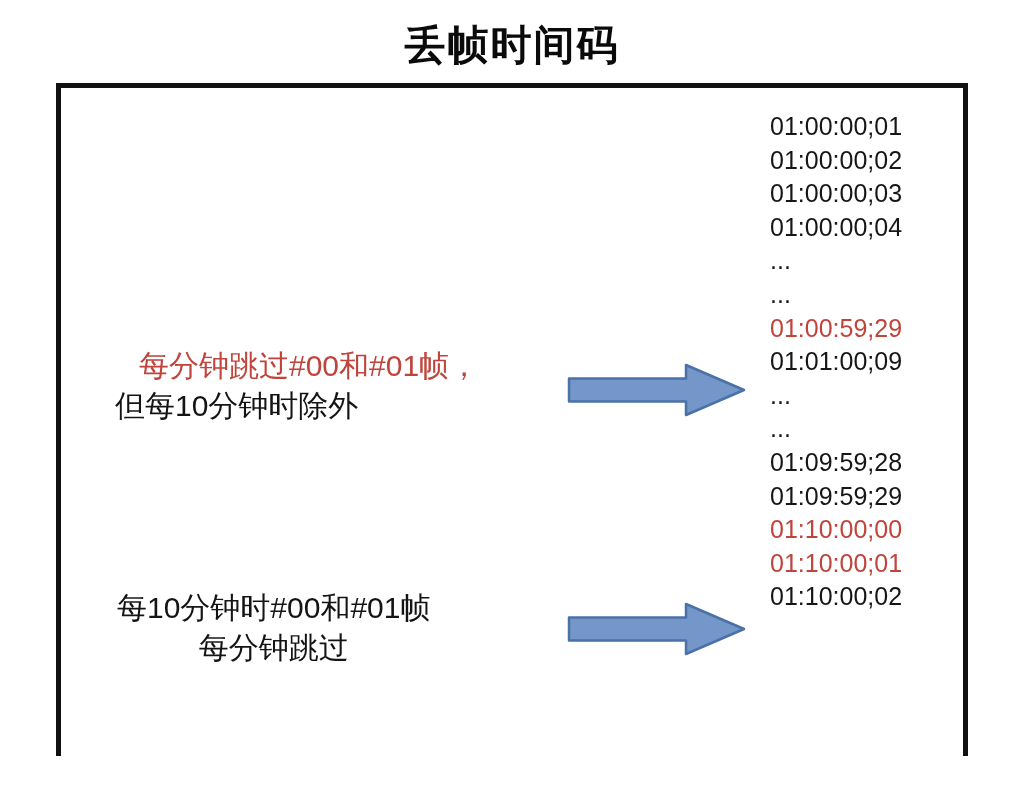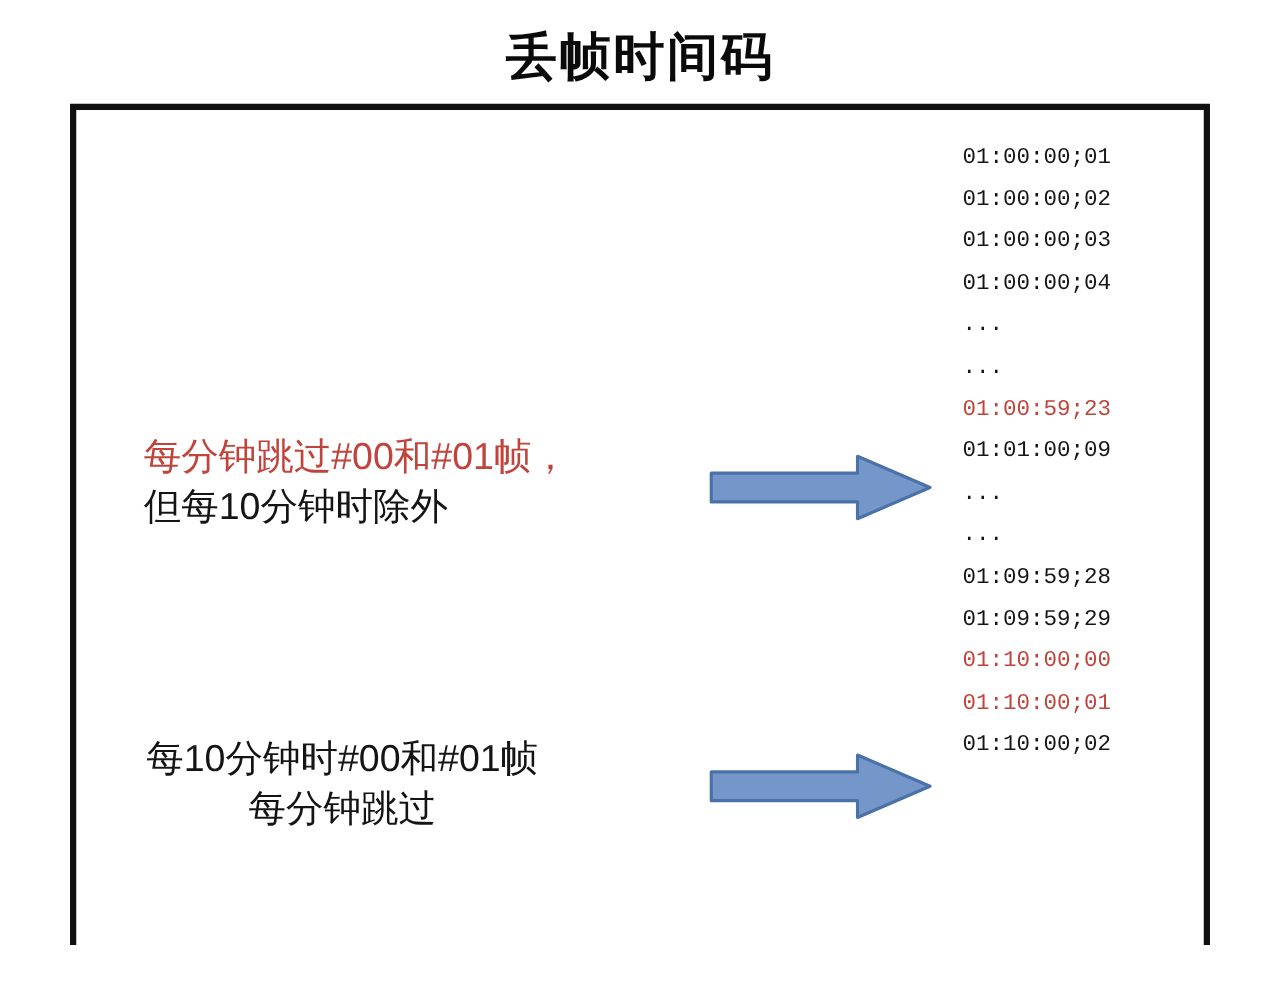--- a/index.html
+++ b/index.html
@@ -38,34 +38,33 @@
   }
   .annotation {
     position: absolute;
     font-size: 30px;
     line-height: 40px;
     color: #141414;
     white-space: nowrap;
   }
   #annotation-1 { left: 115px; top: 346px; }
   #annotation-2 { left: 117px; top: 588px; text-align: center; }
-  .ann-line[data-color="red"] { color: var(--accent-red, #c0443b); }
+  .ann-line[data-color="red"] { color: var(--accent-red, #c0443b); margin-left: 24px; }
   .tc-list {
     position: absolute;
     left: 770px;
     top: 110px;
     width: 190px;
   }
   .tc-row {
     height: 33.6px;
     line-height: 33.6px;
-    font-size: 18px;
+    font-size: 25px;
     color: #161616;
     white-space: nowrap;
-    font-family: Liberation Mono, monospace;
   }
   .tc-row[data-color="red"] { color: var(--accent-red, #c0443b); }
   .block-arrow {
     position: absolute;
     display: block;
   }
   #arrow-1 { left: 567px; top: 362px; }
   #arrow-2 { left: 567px; top: 601px; }
   .block-arrow polygon {
     fill: var(--arrow-fill, #7596c8);
@@ -110,21 +109,21 @@
     <polygon points="2,16.5 119,16.5 119,3 177,28 119,53 119,39.5 2,39.5"></polygon>
   </svg>
 
   <div class="tc-list">
     <div class="tc-row" data-color="black">01:00:00;01</div>
     <div class="tc-row" data-color="black">01:00:00;02</div>
     <div class="tc-row" data-color="black">01:00:00;03</div>
     <div class="tc-row" data-color="black">01:00:00;04</div>
     <div class="tc-row" data-color="black">...</div>
     <div class="tc-row" data-color="black">...</div>
-    <div class="tc-row" data-color="red">01:00:59;23</div>
+    <div class="tc-row" data-color="red">01:00:59;29</div>
     <div class="tc-row" data-color="black">01:01:00;09</div>
     <div class="tc-row" data-color="black">...</div>
     <div class="tc-row" data-color="black">...</div>
     <div class="tc-row" data-color="black">01:09:59;28</div>
     <div class="tc-row" data-color="black">01:09:59;29</div>
     <div class="tc-row" data-color="red">01:10:00;00</div>
     <div class="tc-row" data-color="red">01:10:00;01</div>
     <div class="tc-row" data-color="black">01:10:00;02</div>
   </div>
 

